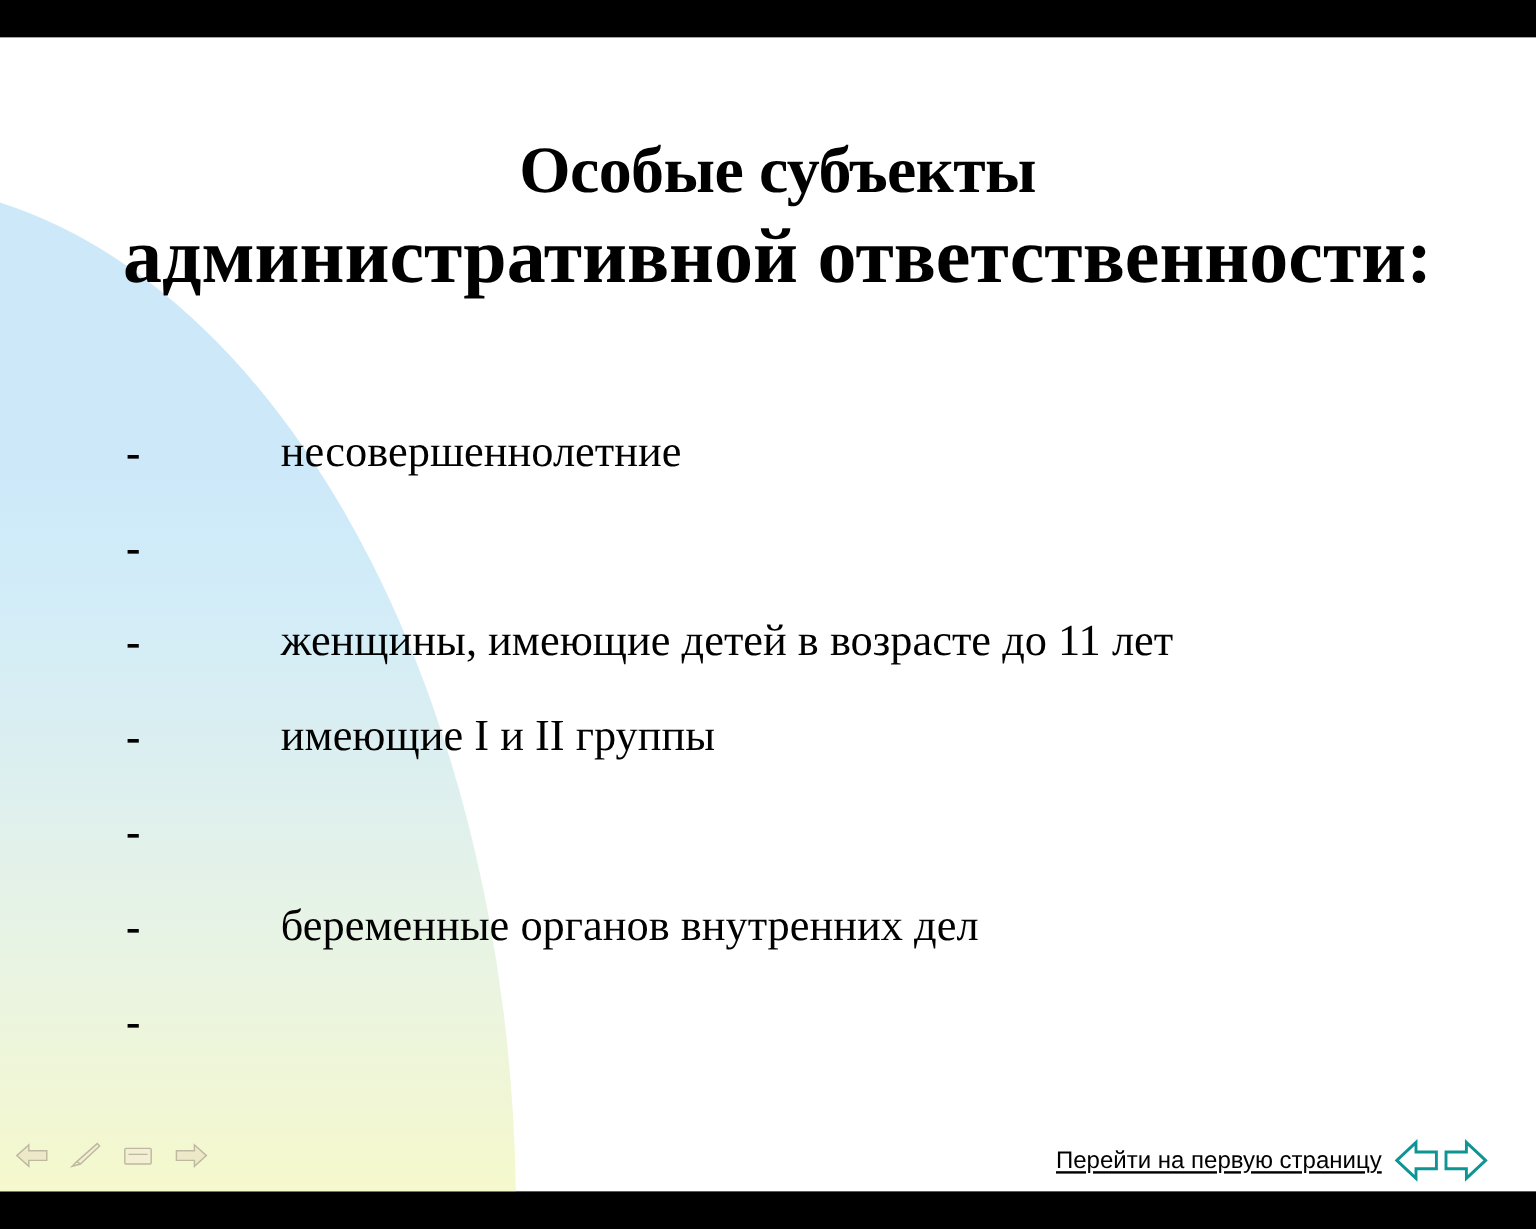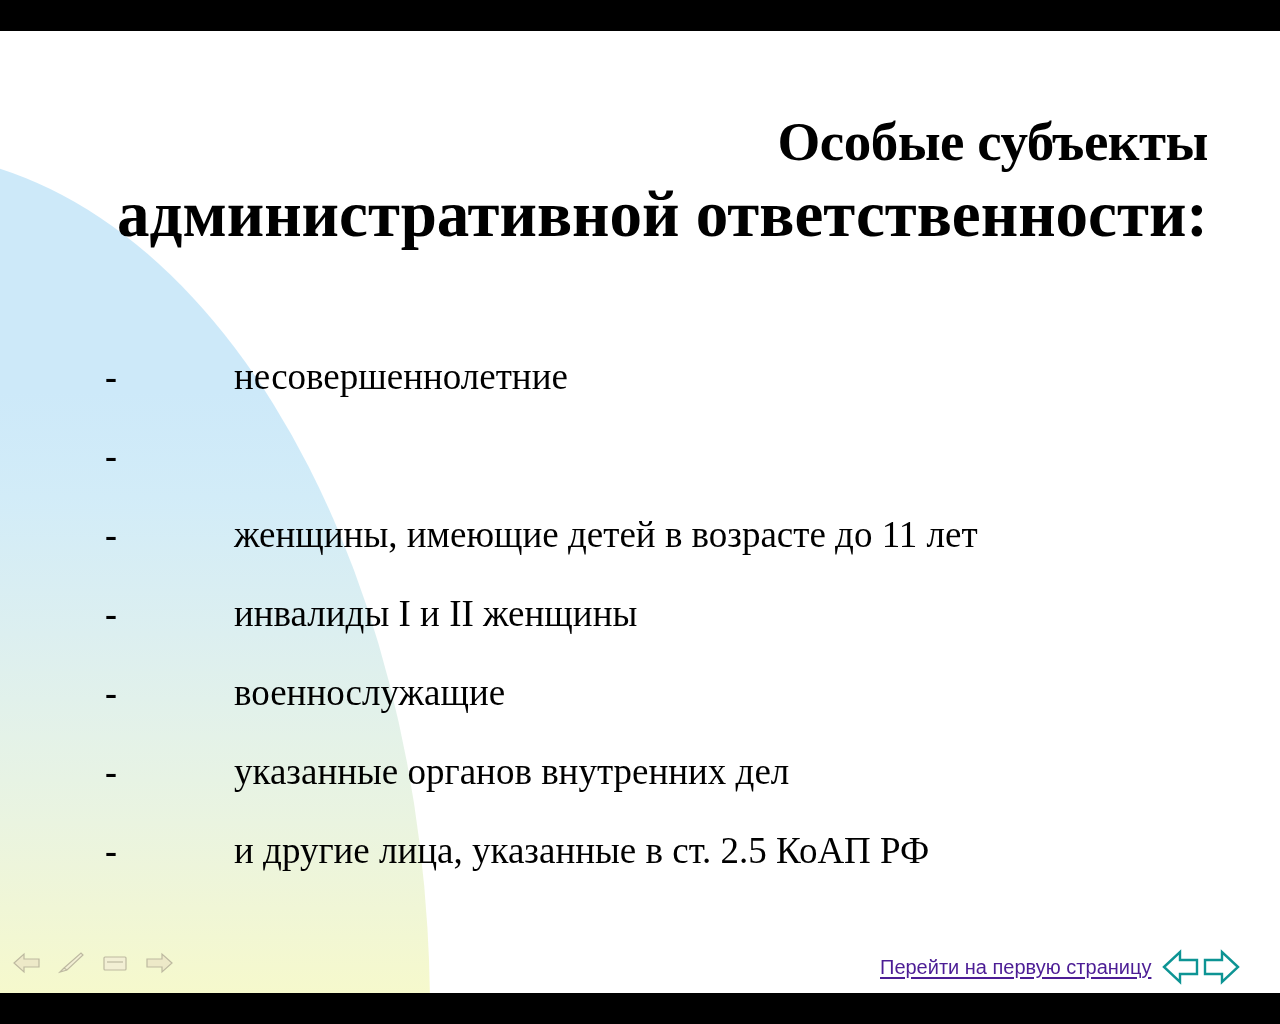--- a/index.html
+++ b/index.html
@@ -43,24 +43,24 @@
         #F0F6D6 44%,
         #F6F9CC 49%,
         #FBFBC6 54%,
         #FCFCC8 70%,
         #FCFCC8 100%);
     pointer-events: none;
   }
   
   #slide-title {
     position: absolute;
-    left: 48px;
+    left: 68px;
     top: 74px;
     width: 1160px;
-    text-align: right;
+    text-align: center;
     font-family: "Liberation Serif", "DejaVu Serif", serif;
     font-weight: bold;
     font-size: 55px;
     line-height: 73px;
     color: #000000;
     letter-spacing: -0.5px;
     white-space: nowrap;
   }
   #slide-title .title-line {
     display: block;
@@ -104,21 +104,21 @@
   #footer-nav {
     position: absolute;
     left: 880px;
     top: 916px;
     display: flex;
     align-items: center;
   }
   #first-page-link {
     font-family: "Liberation Sans", "DejaVu Sans", sans-serif;
     font-size: 20px;
-    color: #4c1d95;
+    color: #000000;
     text-decoration: underline;
     text-underline-offset: 3px;
     white-space: nowrap;
     cursor: pointer;
   }
   #nav-arrows {
     margin-left: 10px;
     display: flex;
     align-items: center;
     line-height: 0;
@@ -178,36 +178,34 @@
         <span class="bullet-dash">-</span>
       </div>
 
       <div class="bullet-row">
         <span class="bullet-dash">-</span>
         <span class="bullet-text">женщины, имеющие детей в возрасте до 11 лет</span>
       </div>
 
       <div class="bullet-row">
         <span class="bullet-dash">-</span>
-        <span class="bullet-text">инвалиды I и II женщины</span>
-      </div>
-
-      <div class="bullet-row">
-        <span class="bullet-dash">-</span>
-        <span class="bullet-text">военнослужащие</span>
-      </div>
-
-      <div class="bullet-row">
-        <span class="bullet-dash">-</span>
-        <span class="bullet-text">указанные органов внутренних дел</span>
-      </div>
-
-      <div class="bullet-row">
-        <span class="bullet-dash">-</span>
-        <span class="bullet-text">и другие лица, указанные в ст. 2.5 КоАП РФ</span>
+        <span class="bullet-text">имеющие I и II группы</span>
+      </div>
+
+      <div class="bullet-row">
+        <span class="bullet-dash">-</span>
+      </div>
+
+      <div class="bullet-row">
+        <span class="bullet-dash">-</span>
+        <span class="bullet-text">беременные органов внутренних дел</span>
+      </div>
+
+      <div class="bullet-row">
+        <span class="bullet-dash">-</span>
       </div>
 
     </div>
 
     <div id="footer-nav">
       <span id="first-page-link">Перейти на первую страницу</span>
       <span id="nav-arrows">
         <svg width="80" height="40" viewBox="0 0 80 40">
 
           <polygon points="3,20 19,5 19,13 36,13 36,27 19,27 19,35" fill="none" stroke="#0D9494" stroke-width="2.4" stroke-linejoin="miter"></polygon>

